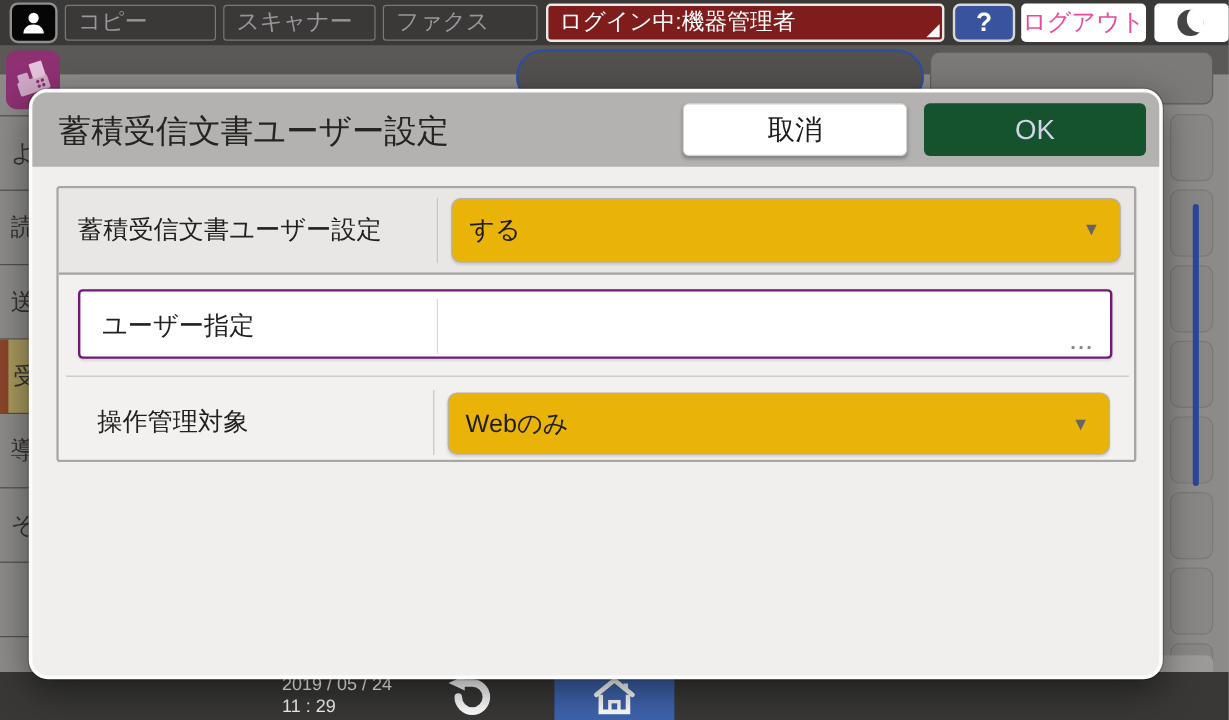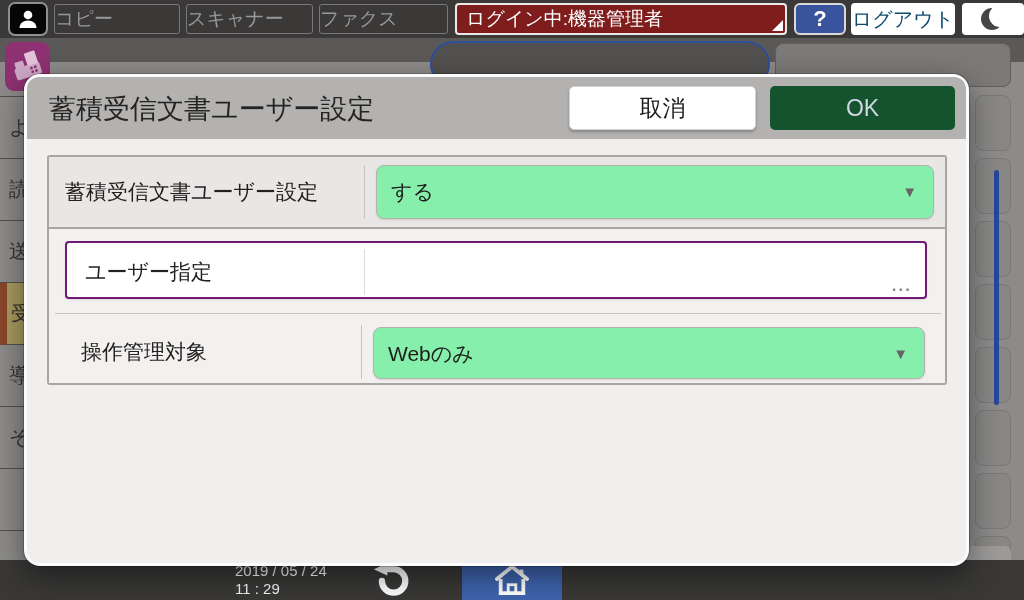--- a/index.html
+++ b/index.html
@@ -4,33 +4,33 @@
 <style>
   * { margin:0; padding:0; box-sizing:border-box; }
   html,body { width:1024px; height:600px; overflow:hidden; }
   body { font-family:"Liberation Sans", sans-serif; position:relative; background:#8c8b8a; }
 
   
   .topbar { position:absolute; left:0; top:0; width:1024px; height:38px; background:#3a3938; z-index:40; }
   .person-btn { position:absolute; left:8px; top:2px; width:40px; height:34px; background:#060606;
     border:2px solid #8f8f8f; border-radius:7px; display:flex; align-items:center; justify-content:center; }
   .app-tab { position:absolute; top:4px; height:30px; border:1px solid #78777b; border-radius:3px;
-    color:#98979b; font-size:19px; line-height:28px; background:transparent; }
+    color:#98979b; font-size:19px; line-height:28px; padding-left:10px; background:transparent; }
   .tab-copy { left:54px; width:126px; }
   .tab-scanner { left:186px; width:127px; }
   .tab-fax { left:319px; width:129px; }
   .login-btn { position:absolute; left:455px; top:3px; width:332px; height:32px; background:#7f1d1d;
     border:2px solid #e9e9e9; border-radius:4px; color:#fff; font-size:19px; line-height:28px; padding-left:9px; }
   .login-corner { position:absolute; right:2px; bottom:2px; width:0; height:0;
     border-left:11px solid transparent; border-bottom:11px solid #fff; }
   .help-btn { position:absolute; left:794px; top:3px; width:52px; height:32px; background:#39549c;
     border:2px solid #d8d8d8; border-radius:6px; color:#fff; font-size:22px; font-weight:bold;
     text-align:center; line-height:28px; }
   .logout-btn { position:absolute; left:851px; top:3px; width:104px; height:32px; background:#ffffff;
-    border-radius:4px; color:#0c4a6e; font-size:20px; text-align:center; line-height:32px; }
+    border-radius:4px; color:#ec4899; font-size:20px; text-align:center; line-height:32px; }
   .moon-btn { position:absolute; left:962px; top:3px; width:62px; height:32px; background:#ffffff;
     border-radius:4px; }
   .moon { position:absolute; left:19px; top:5px; width:22px; height:22px; overflow:hidden; }
   .moon::before { content:""; position:absolute; left:0; top:0; width:22px; height:22px; background:#454545; border-radius:50%; }
   .moon::after { content:""; position:absolute; left:8px; top:-3px; width:22px; height:22px; background:#ffffff; border-radius:50%; }
 
   
   .bg-screen { position:absolute; left:0; top:38px; width:1024px; height:522px; background:#8c8b8a; z-index:1; }
   .bg-topstrip { position:absolute; left:0; top:0; width:1024px; height:24px; background:#5a5958; }
   .bg-fax-icon { position:absolute; left:5px; top:4px; width:45px; height:49px; background:#8e3172;
@@ -58,21 +58,21 @@
     border:1px solid #d2d2d2; border-radius:5px; box-shadow:0 2px 3px rgba(0,0,0,0.25);
     font-size:23px; color:#1c1c1c; text-align:center; line-height:42px; }
   .btn-ok { position:absolute; left:743px; top:9px; width:185px; height:44px; background:#14532d;
     border-radius:5px; font-size:23px; color:#d0d6e4; text-align:center; line-height:44px; }
 
   .group { position:absolute; left:20px; top:78px; width:900px; border:2px solid #a7a6a5; border-radius:3px; }
   .row1 { position:relative; height:70px; background:#e9e7e5; }
   .row-label { font-size:21px; color:#222120; }
   .row1 .row-label { position:absolute; left:16px; top:0; line-height:70px; }
   .vdiv1 { position:absolute; left:315px; top:8px; width:1px; height:54px; background:#c6c5c4; }
-  .dropdown { position:absolute; background:#86efac; border:1px solid #b3b2b1; border-radius:8px;
+  .dropdown { position:absolute; background:#eab308; border:1px solid #b3b2b1; border-radius:8px;
     box-shadow:0 1px 2px rgba(0,0,0,0.12); }
   .dd-row1 { left:327px; top:8px; width:558px; height:54px; }
   .dd-value { position:absolute; left:14px; top:0; font-size:21px; color:#1e1d1c; line-height:52px; }
   .dd-arrow { position:absolute; right:16px; top:0; font-size:15px; color:#656565; line-height:52px; }
 
   .subsection { position:relative; height:156px; background:#f2f1f0; border-top:2px solid #a7a6a5; }
   .user-box { position:absolute; left:16px; top:12px; width:862px; height:58px; background:#ffffff;
     border:2px solid #701a75; border-radius:4px; box-shadow:0 1px 2px rgba(0,0,0,0.1); }
   .user-box .row-label { position:absolute; left:18px; top:0; line-height:57px; }
   .vdiv2 { position:absolute; left:297px; top:6px; width:1px; height:46px; background:#dbdad9; }

